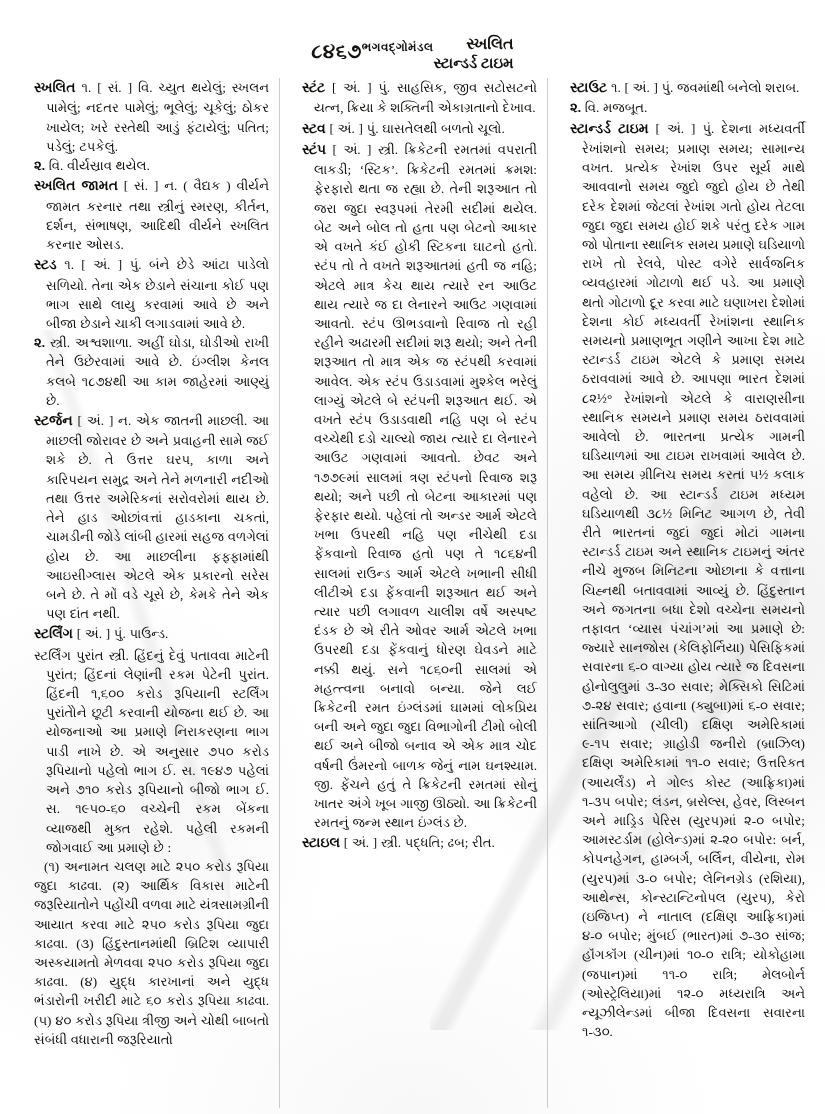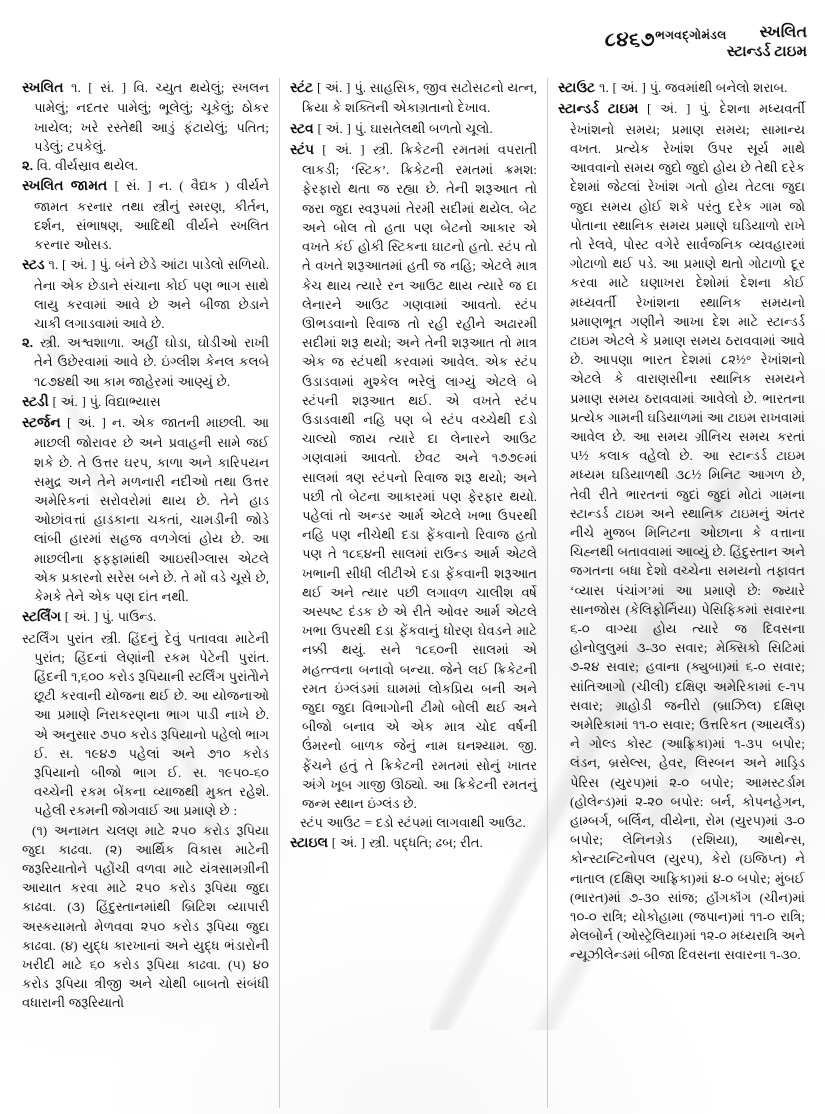--- a/index.html
+++ b/index.html
@@ -40,26 +40,26 @@
     left: 0px; top: 330px;
     width: 230px; height: 640px;
     background:
       linear-gradient(72deg, rgba(200,200,200,0) 56%, rgba(200,200,200,0.22) 58%, rgba(200,200,200,0.22) 59%, rgba(200,200,200,0) 61%);
     pointer-events: none;
   }
 
   
   .hdr {
     position: absolute;
-    left: 0; right: 0; top: 22px;
+    left: 0; right: 0; top: 34px;
     height: 56px;
     padding: 0 18px;
     display: flex;
     align-items: flex-start;
-    justify-content: flex-end;
+    justify-content: center;
   }
   .hdr-folio {
     font-size: 20px;
     font-weight: bold;
     letter-spacing: 0.5px;
     padding-top: 6px;
   }
   .hdr-title {
     font-size: 12px;
     font-weight: bold;
@@ -84,21 +84,21 @@
     gap: 0;
   }
   .col {
     flex: 1 1 0;
     padding: 0 10px;
     overflow: hidden;
     position: relative;
   }
   .col + .col { border-left: 1px solid #c8c8c8; }
 
-  .entry { margin: 0 0 1px 0; }
+  .entry { margin: 0 0 1px 12px; }
 
   .para {
     margin: 0;
     font-size: 13.2px;
     line-height: 1.455;
     text-align: justify;
     text-justify: inter-word;
     text-indent: -12px;
     padding-left: 12px;
     word-spacing: 0.4px;
@@ -140,53 +140,50 @@
         <p class="para sense"><span class="sensenum">૨.</span> વિ. વીર્યસ્રાવ થયેલ.</p>
       </div>
       <div class="entry">
         <p class="para"><span class="hw">સ્ખલિત જામત</span> [ સં. ] ન. ( વૈદ્યક ) વીર્યને જામત કરનાર તથા સ્ત્રીનું સ્મરણ, કીર્તન, દર્શન, સંભાષણ, આદિથી વીર્યને સ્ખલિત કરનાર ઓસડ.</p>
       </div>
       <div class="entry">
         <p class="para"><span class="hw">સ્ટડ</span> ૧. [ અં. ] પું. બંને છેડે આંટા પાડેલો સળિયો. તેના એક છેડાને સંચાના કોઈ પણ ભાગ સાથે લાયુ કરવામાં આવે છે અને બીજા છેડાને ચાકી લગાડવામાં આવે છે.</p>
         <p class="para sense"><span class="sensenum">૨.</span> સ્ત્રી. અશ્વશાળા. અહીં ઘોડા, ઘોડીઓ રાખી તેને ઉછેરવામાં આવે છે. ઇંગ્લીશ કેનલ કલબે ૧૮૭૪થી આ કામ જાહેરમાં આણ્યું છે.</p>
       </div>
       <div class="entry">
-        <p class="para"><span class="hw">સ્ટડી</span> [ અં. ] પું. વિદ્યાભ્યાસ</p>
-      </div>
-      <div class="entry">
         <p class="para"><span class="hw">સ્ટર્જન</span> [ અં. ] ન. એક જાતની માછલી. આ માછલી જોરાવર છે અને પ્રવાહની સામે જઈ શકે છે. તે ઉત્તર ઘરપ, કાળા અને કારિપયન સમુદ્ર અને તેને મળનારી નદીઓ તથા ઉત્તર અમેરિકનાં સરોવરોમાં થાય છે. તેને હાડ ઓછાંવત્તાં હાડકાના ચકતાં, ચામડીની જોડે લાંબી હારમાં સહજ વળગેલાં હોય છે. આ માછલીના ફફ્ફામાંથી આઇસીગ્લાસ એટલે એક પ્રકારનો સરેસ બને છે. તે મોં વડે ચૂસે છે, કેમકે તેને એક પણ દાંત નથી.</p>
       </div>
       <div class="entry">
         <p class="para"><span class="hw">સ્ટર્લિંગ</span> [ અં. ] પું. પાઉન્ડ.</p>
       </div>
       <div class="entry">
         <p class="para">સ્ટર્લિંગ પુરાંત સ્ત્રી. હિંદનું દેવું પતાવવા માટેની પુરાંત; હિંદનાં લેણાંની રકમ પેટેની પુરાંત. હિંદની ૧,૬૦૦ કરોડ રૂપિયાની સ્ટર્લિંગ પુરાંતોેને છૂટી કરવાની યોજના થઈ છે. આ યોજનાઓ આ પ્રમાણે નિરાકરણના ભાગ પાડી નાખે છે. એ અનુસાર ૭૫૦ કરોડ રૂપિયાનો પહેલો ભાગ ઈ. સ. ૧૯૪૭ પહેલાં અને ૭૧૦ કરોડ રૂપિયાનો બીજો ભાગ ઈ. સ. ૧૯૫૦-૬૦ વચ્ચેની રકમ બેંકના વ્યાજથી મુક્ત રહેશે. પહેલી રકમની જોગવાઈ આ પ્રમાણે છે :</p>
         <p class="para mid">(૧) અનામત ચલણ માટે ૨૫૦ કરોડ રૂપિયા જુદા કાઢવા. (૨) આર્થિક વિકાસ માટેની જરૂરિયાતોને પહોંચી વળવા માટે યંત્રસામગ્રીની આયાત કરવા માટે ૨૫૦ કરોડ રૂપિયા જુદા કાઢવા. (૩) હિંદુસ્તાનમાંથી બ્રિટિશ વ્યાપારી અસ્કયામતો મેળવવા ૨૫૦ કરોડ રૂપિયા જુદા કાઢવા. (૪) યુદ્ધ કારખાનાં અને યુદ્ધ ભંડારોની ખરીદી માટે ૬૦ કરોડ રૂપિયા કાઢવા. (૫) ૪૦ કરોડ રૂપિયા ત્રીજી અને ચોથી બાબતો સંબંધી વધારાની જરૂરિયાતો</p>
       </div>
     </div>
 
     <div class="col">
       <div class="entry">
         <p class="para"><span class="hw">સ્ટંટ</span> [ અં. ] પું. સાહસિક, જીવ સટોસટનો યત્ન, ક્રિયા કે શક્તિની એકાગ્રતાનો દેખાવ.</p>
       </div>
       <div class="entry">
         <p class="para"><span class="hw">સ્ટવ</span> [ અં. ] પું. ઘાસતેલથી બળતો ચૂલો.</p>
       </div>
       <div class="entry">
         <p class="para"><span class="hw">સ્ટંપ</span> [ અં. ] સ્ત્રી. ક્રિકેટની રમતમાં વપરાતી લાકડી; ‘સ્ટિક’. ક્રિકેટની રમતમાં ક્રમશ: ફેરફારો થતા જ રહ્યા છે. તેની શરૂઆત તો જરા જુદા સ્વરૂપમાં તેરમી સદીમાં થયેલ. બેટ અને બોલ તો હતા પણ બેટનો આકાર એ વખતે કંઈ હોકી સ્ટિકના ઘાટનો હતો. સ્ટંપ તો તે વખતે શરૂઆતમાં હતી જ નહિ; એટલે માત્ર કેચ થાય ત્યારે રન આઉટ થાય ત્યારે જ દા લેનારને આઉટ ગણવામાં આવતો. સ્ટંપ ઊભડવાનો રિવાજ તો રહી રહીને અઢારમી સદીમાં શરૂ થયો; અને તેની શરૂઆત તો માત્ર એક જ સ્ટંપથી કરવામાં આવેલ. એક સ્ટંપ ઉડાડવામાં મુશ્કેલ ભરેલું લાગ્યું એટલે બે સ્ટંપની શરૂઆત થઈ. એ વખતે સ્ટંપ ઉડાડવાથી નહિ પણ બે સ્ટંપ વચ્ચેથી દડો ચાલ્યો જાય ત્યારે દા લેનારને આઉટ ગણવામાં આવતો. છેવટ અને ૧૭૭૯માં સાલમાં ત્રણ સ્ટંપનો રિવાજ શરૂ થયો; અને પછી તો બેટના આકારમાં પણ ફેરફાર થયો. પહેલાં તો અન્ડર આર્મ એટલે ખભા ઉપરથી નહિ પણ નીચેથી દડા ફેંકવાનો રિવાજ હતો પણ તે ૧૮૬૪ની સાલમાં રાઉન્ડ આર્મ એટલે ખભાની સીધી લીટીએ દડા ફેંકવાની શરૂઆત થઈ અને ત્યાર પછી લગાવળ ચાલીશ વર્ષે અસ્પષ્ટ દંડક છે એ રીતે ઓવર આર્મ એટલે ખભા ઉપરથી દડા ફેંકવાનું ધોરણ ઘેવડને માટે નક્કી થયું. સને ૧૮૬૦ની સાલમાં એ મહત્ત્વના બનાવો બન્યા. જેને લઈ ક્રિકેટની રમત ઇંગ્લંડમાં ઘામમાં લોકપ્રિય બની અને જુદા જુદા વિભાગોની ટીમો બોલી થઈ અને બીજો બનાવ એ એક માત્ર ચોદ વર્ષની ઉંમરનો બાળક જેનું નામ ઘનશ્યામ. જી. ફેંચને હતું તે ક્રિકેટની રમતમાં સોનું ખાતર અંગે ખૂબ ગાજી ઊઠ્યો. આ ક્રિકેટની રમતનું જન્મ સ્થાન ઇંગ્લંડ છે.</p>
-        <p class="para mid">સ્ટંપ આઉટ = દડો સ્ટંપમાં લાગવાથી આઉટ.</p>
       </div>
       <div class="entry">
         <p class="para"><span class="hw">સ્ટાઇલ</span> [ અં. ] સ્ત્રી. પદ્ધતિ; ઢબ; રીત.</p>
       </div>
     </div>
 
     <div class="col">
       <div class="entry">
         <p class="para"><span class="hw">સ્ટાઉટ</span> ૧. [ અં. ] પું. જવમાંથી બનેલો શરાબ.</p>
+        <p class="para sense"><span class="sensenum">૨.</span> વિ. મજબૂત.</p>
       </div>
       <div class="entry">
         <p class="para"><span class="hw">સ્ટાન્ડર્ડ ટાઇમ</span> [ અં. ] પું. દેશના મધ્યવર્તી રેખાંશનો સમય; પ્રમાણ સમય; સામાન્ય વખત. પ્રત્યેક રેખાંશ ઉપર સૂર્ય માથે આવવાનો સમય જુદો જુદો હોય છે તેથી દરેક દેશમાં જેટલાં રેખાંશ ગતો હોય તેટલા જુદા જુદા સમય હોઈ શકે પરંતુ દરેક ગામ જો પોતાના સ્થાનિક સમય પ્રમાણે ઘડિયાળો રાખે તો રેલવે, પોસ્ટ વગેરે સાર્વજનિક વ્યવહારમાં ગોટાળો થઈ પડે. આ પ્રમાણે થતો ગોટાળો દૂર કરવા માટે ઘણાખરા દેશોમાં દેશના કોઈ મધ્યવર્તી રેખાંશના સ્થાનિક સમયનો પ્રમાણભૂત ગણીને આખા દેશ માટે સ્ટાન્ડર્ડ ટાઇમ એટલે કે પ્રમાણ સમય ઠરાવવામાં આવે છે. આપણા ભારત દેશમાં ૮૨½° રેખાંશનો એટલે કે વારાણસીના સ્થાનિક સમયને પ્રમાણ સમય ઠરાવવામાં આવેલો છે. ભારતના પ્રત્યેક ગામની ઘડિયાળમાં આ ટાઇમ રાખવામાં આવેલ છે. આ સમય ગ્રીનિચ સમય કરતાં ૫½ કલાક વહેલો છે. આ સ્ટાન્ડર્ડ ટાઇમ મધ્યમ ઘડિયાળથી ૩૮½ મિનિટ આગળ છે, તેવી રીતે ભારતનાં જુદાં જુદાં મોટાં ગામના સ્ટાન્ડર્ડ ટાઇમ અને સ્થાનિક ટાઇમનું અંતર નીચે મુજબ મિનિટના ઓછાના કે વત્તાના ચિહ્નથી બતાવવામાં આવ્યું છે. હિંદુસ્તાન અને જગતના બધા દેશો વચ્ચેના સમયનો તફાવત ‘વ્યાસ પંચાંગ’માં આ પ્રમાણે છે: જ્યારે સાનજોસ (કેલિફોર્નિયા) પેસિફિકમાં સવારના ૬-૦ વાગ્યા હોય ત્યારે જ દિવસના હોનોલુલુમાં ૩-૩૦ સવાર; મેક્સિકો સિટિમાં ૭-૨૪ સવાર; હવાના (ક્યુબા)માં ૬-૦ સવાર; સાંતિઆગો (ચીલી) દક્ષિણ અમેરિકામાં ૯-૧૫ સવાર; ગ્રાહોડી જનીરો (બ્રાઝિલ) દક્ષિણ અમેરિકામાં ૧૧-૦ સવાર; ઉત્તરિકત (આયર્લેંડ) ને ગોલ્ડ કોસ્ટ (આફ્રિકા)માં ૧-૩૫ બપોર; લંડન, બ્રસેલ્સ, હેવર, લિસ્બન અને માડ્રિડ પેરિસ (યુરપ)માં ૨-૦ બપોર; આમસ્ટર્ડામ (હોલેન્ડ)માં ૨-૨૦ બપોર: બર્ન, કોપનહેગન, હામ્બર્ગ, બર્લિન, વીયેના, રોમ (યુરપ)માં ૩-૦ બપોર; લેનિનગ્રેડ (રશિયા), આથેન્સ, કોન્સ્ટાન્ટિનોપલ (યુરપ), કેરો (ઇજિપ્ત) ને નાતાલ (દક્ષિણ આફ્રિકા)માં ૪-૦ બપોર; મુંબઈ (ભારત)માં ૭-૩૦ સાંજ; હૉંગકૉંગ (ચીન)માં ૧૦-૦ રાત્રિ; યોકોહામા (જપાન)માં ૧૧-૦ રાત્રિ; મેલબોર્ન (ઓસ્ટ્રેલિયા)માં ૧૨-૦ મધ્યરાત્રિ અને ન્યૂઝીલેન્ડમાં બીજા દિવસના સવારના ૧-૩૦.</p>
       </div>
     </div>
 
   </div>
 </div>
 
 </body></html>

